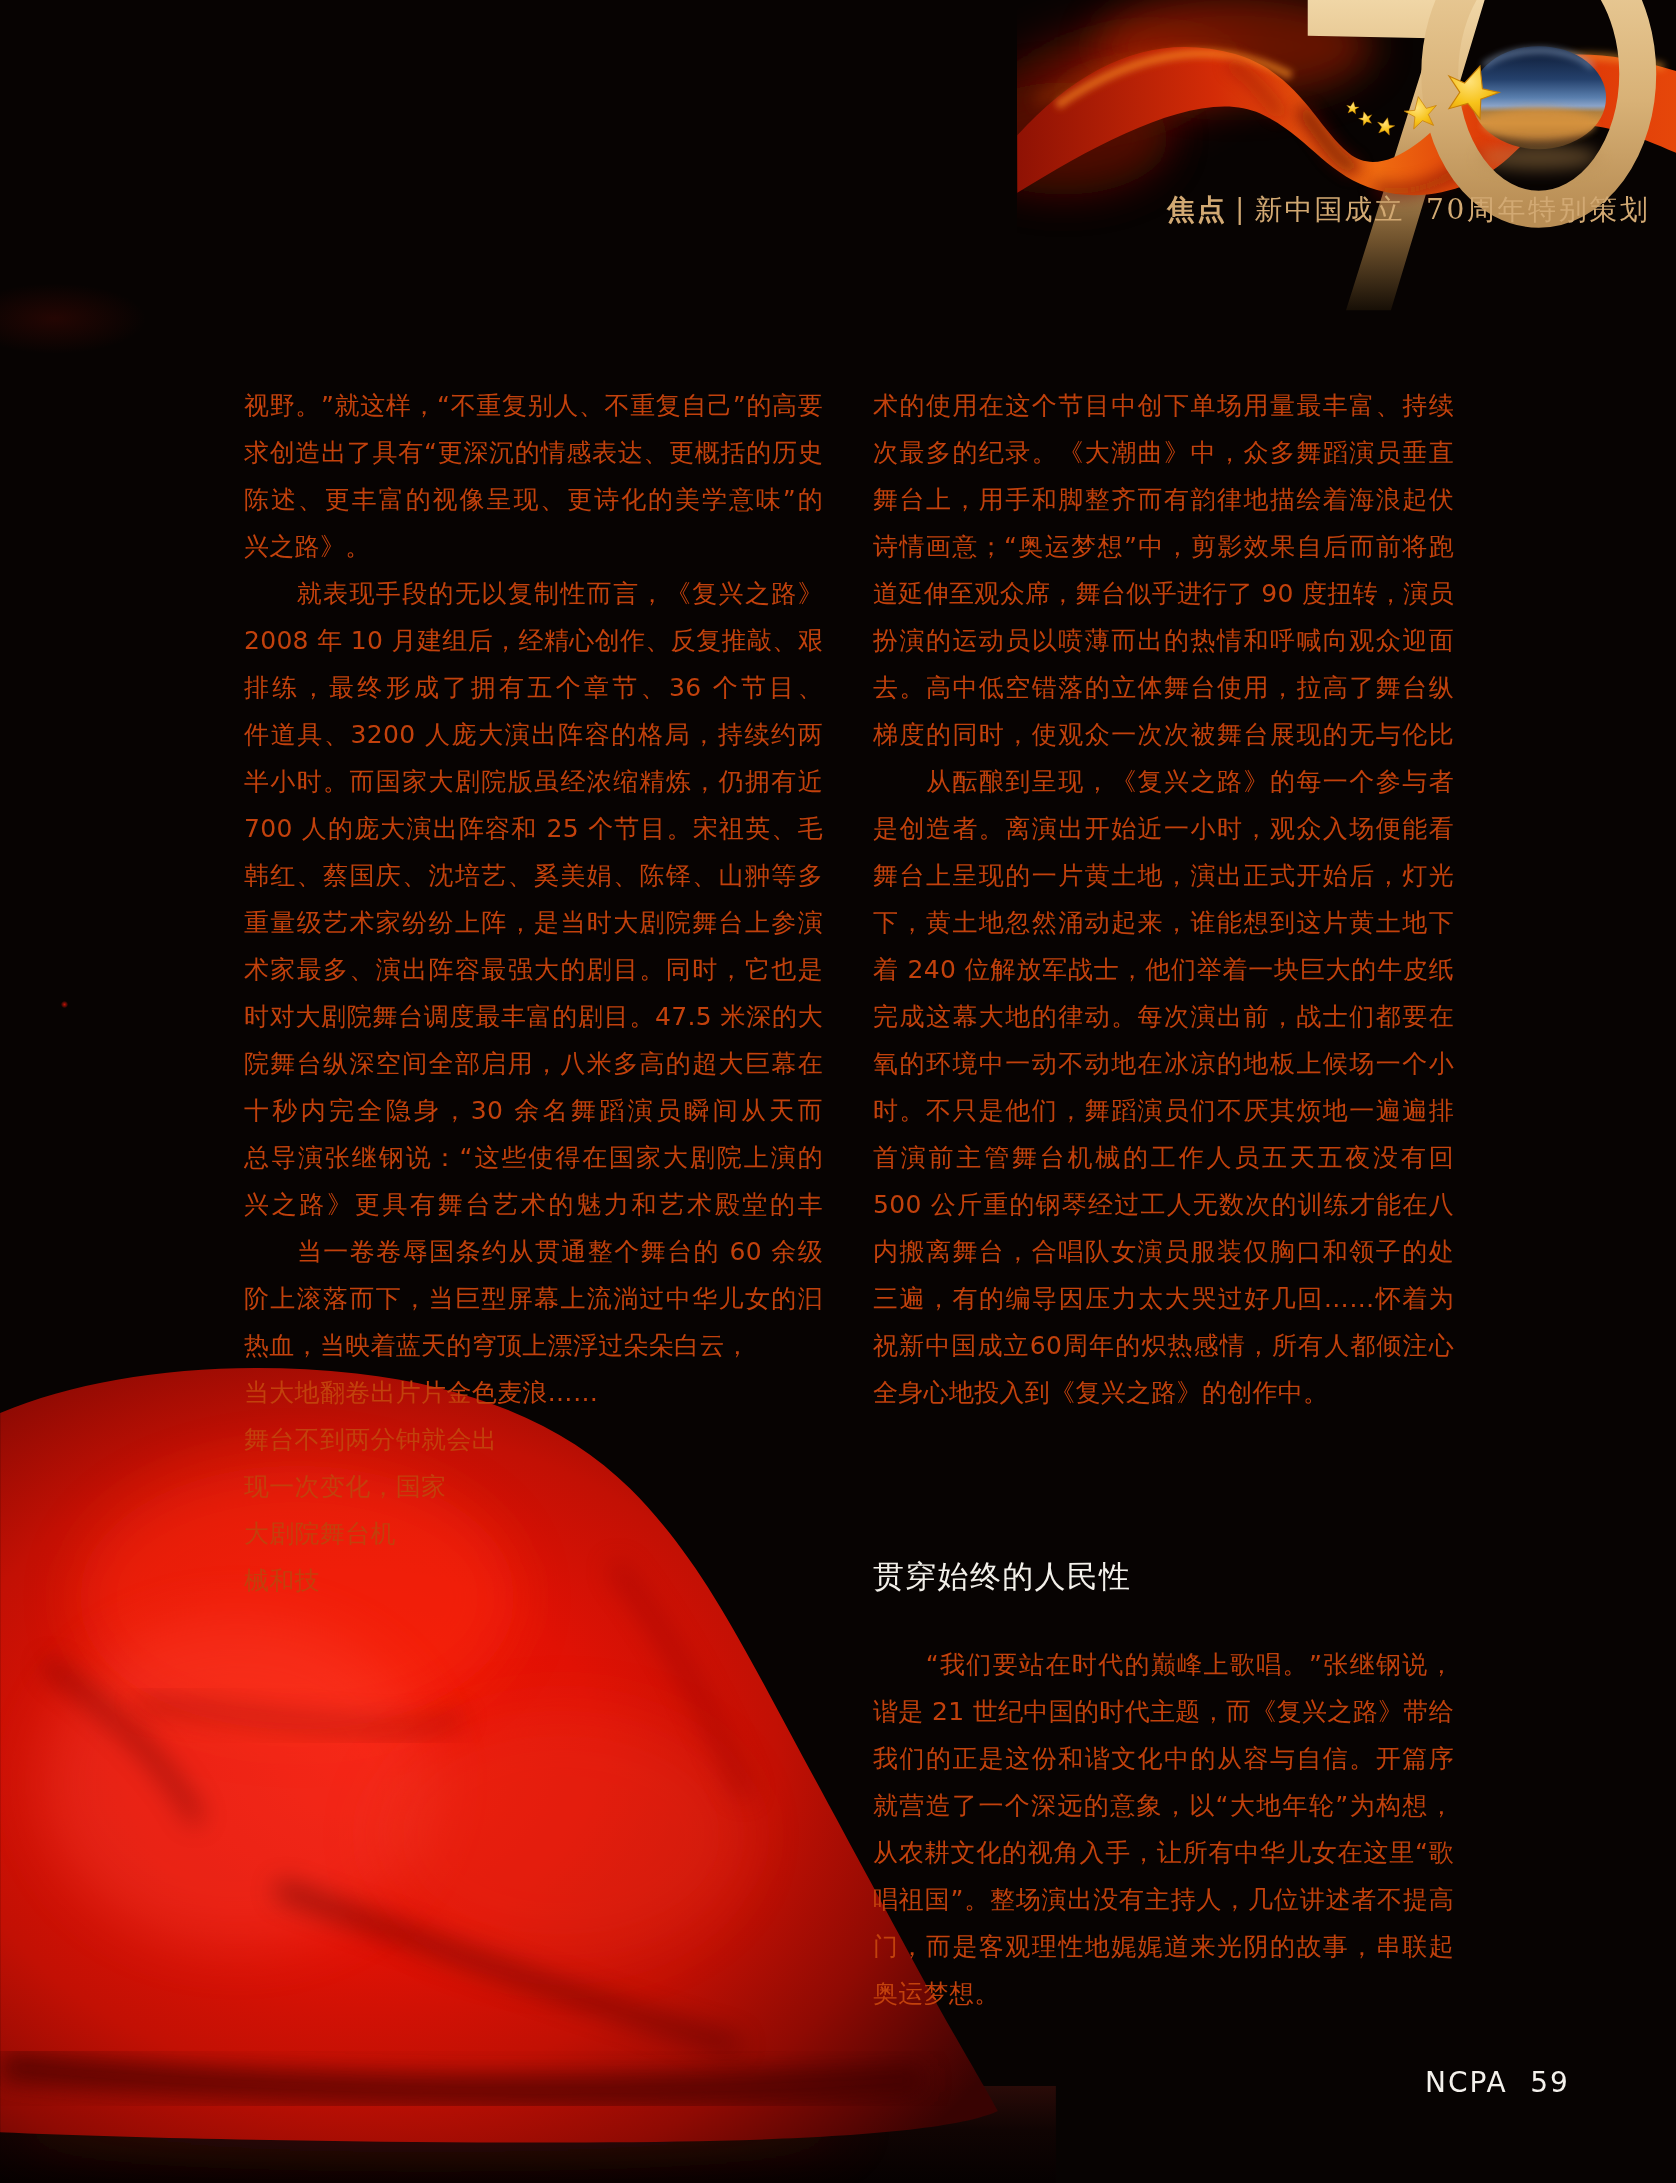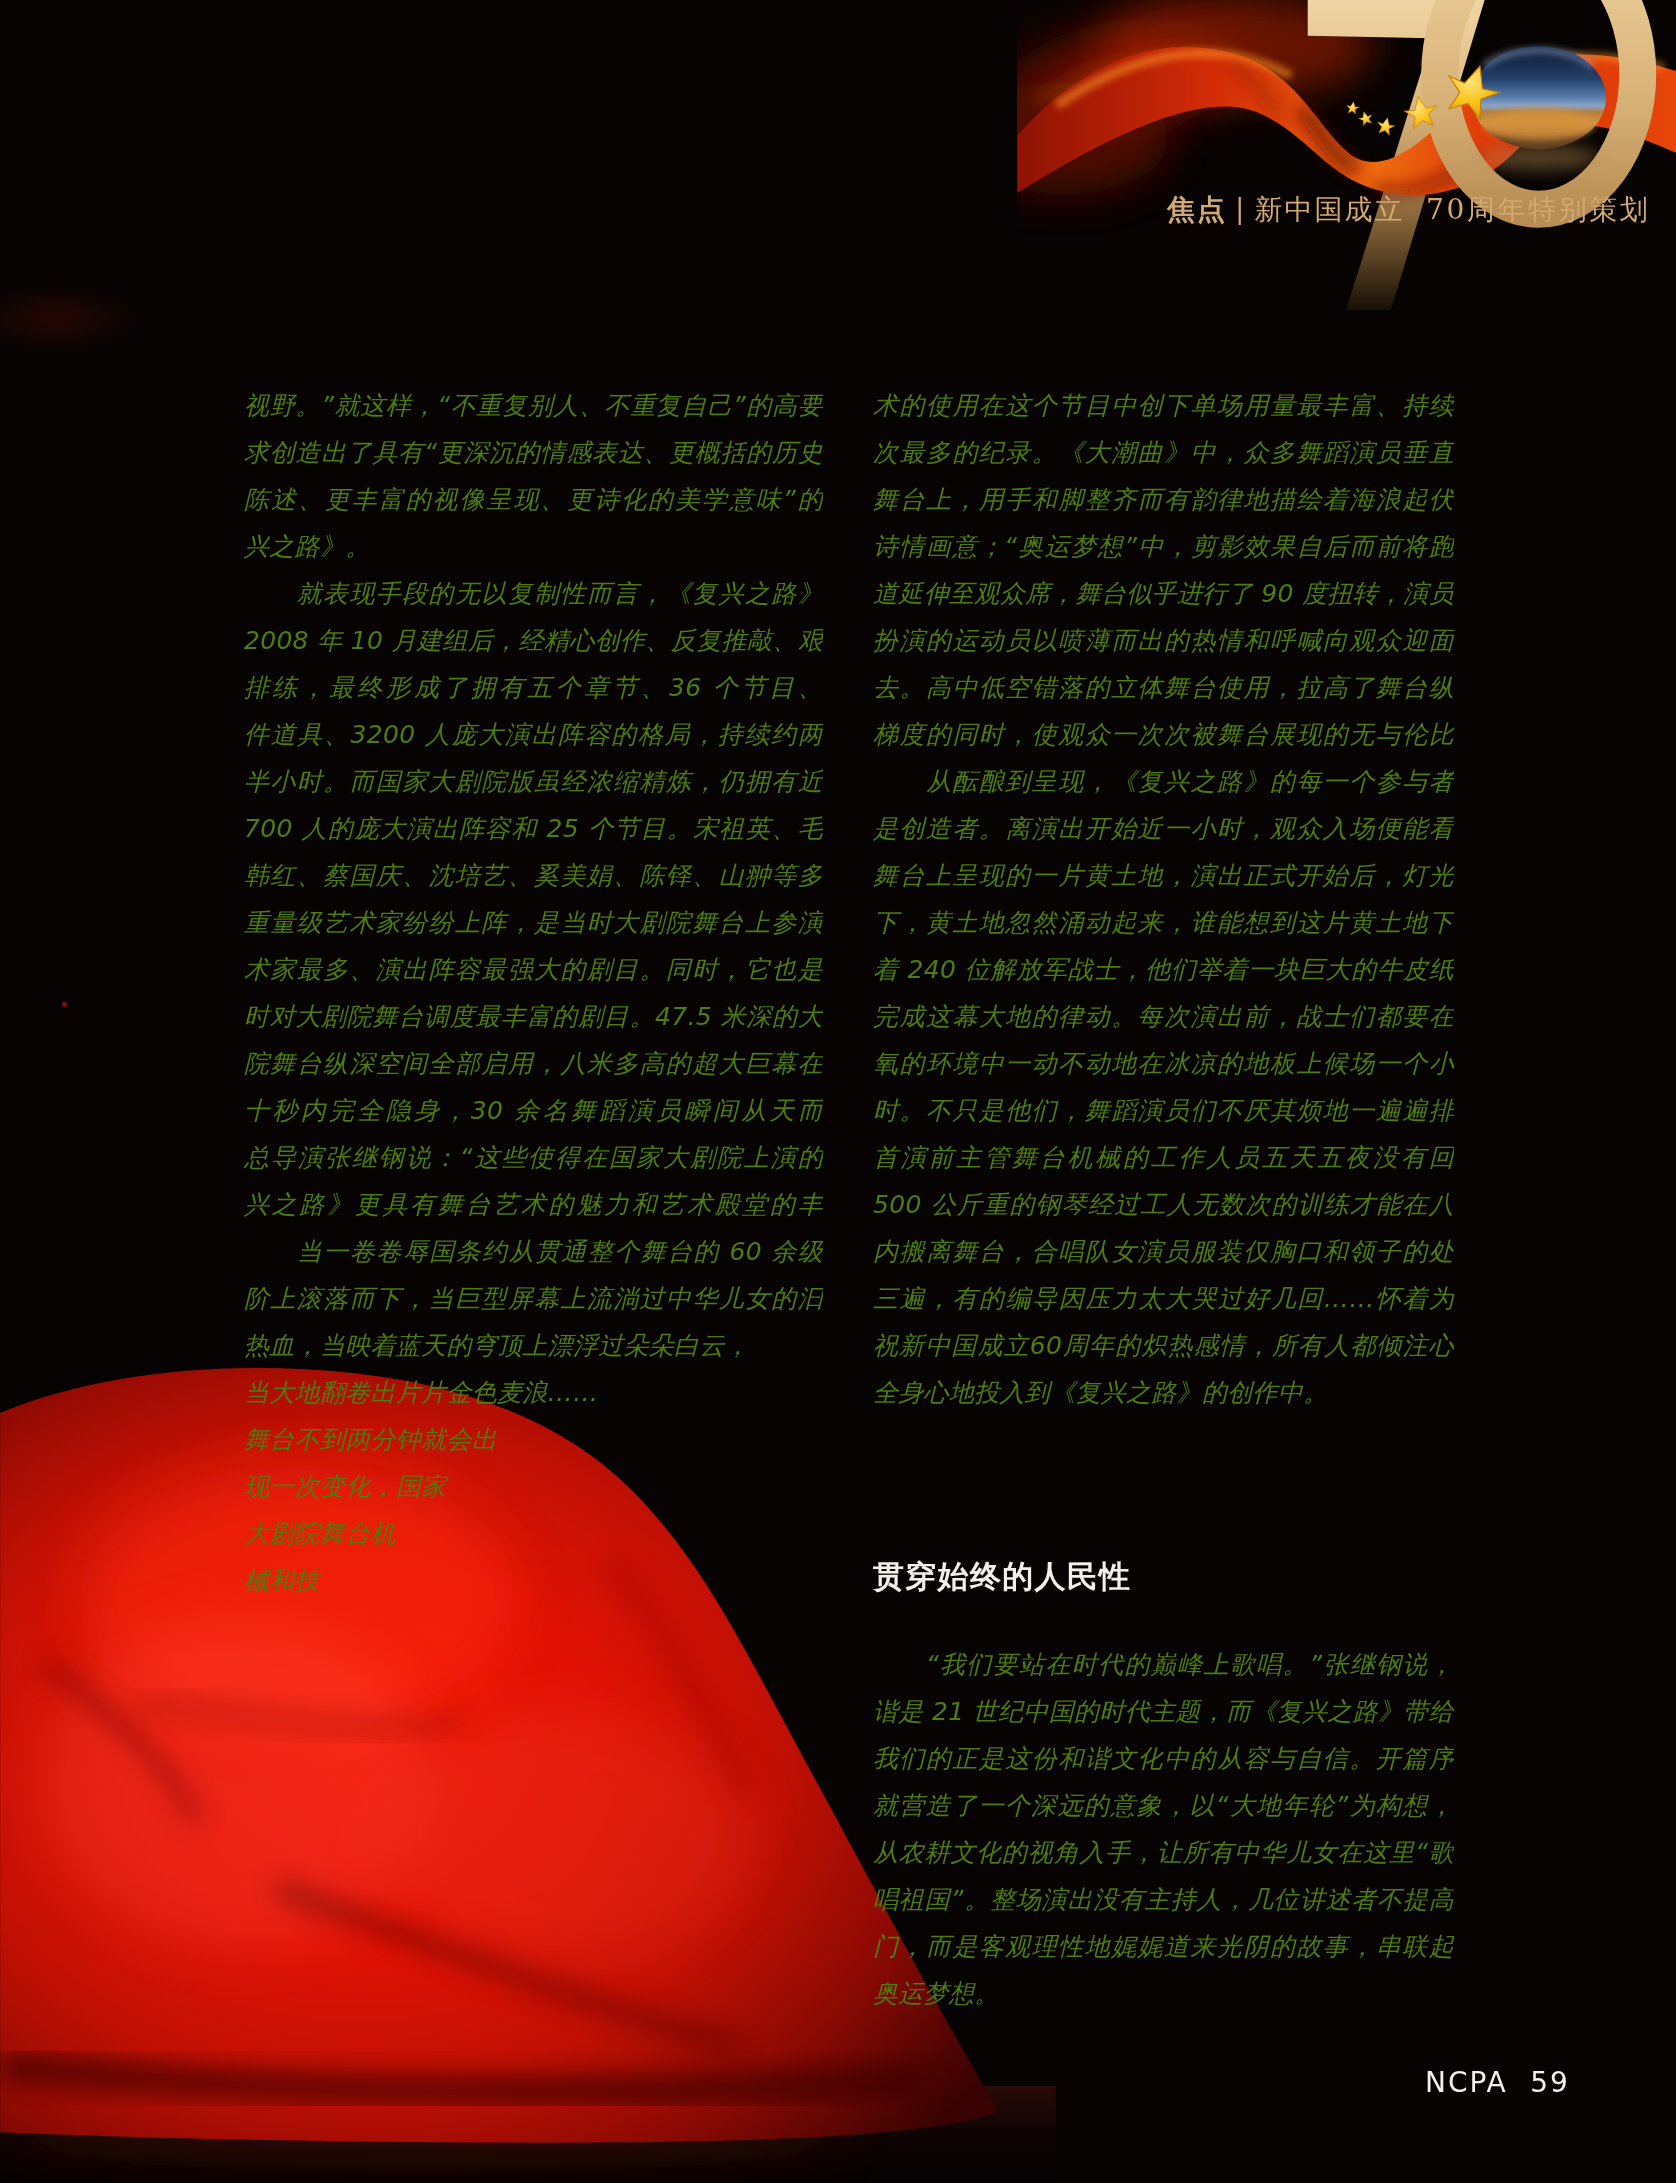--- a/index.html
+++ b/index.html
@@ -2,31 +2,31 @@
 <html style="font-size:10.6px"><head>
 <meta charset="utf-8">
 <style>
   html,body{margin:0;padding:0;background:#000;}
   #page{
     position:relative;width:1676px;height:2183px;overflow:hidden;
     background:#070302;
     font-family:"DejaVu Sans","Liberation Sans",sans-serif;
   }
   
-  .col{position:absolute;color:#4d7c0f;font-size:25px;letter-spacing:0.3px;font-style:italic;}
+  .col{position:absolute;color:#c2410c;font-size:25px;letter-spacing:0.3px;}
   .tline{height:47px;line-height:47px;overflow:hidden;}
   .ln-justify{text-align:justify;text-align-last:justify;text-justify:inter-character;}
   .ln-right{text-align:left;}
   .ln-left{text-align:right;text-align-last:left;}
   #left-col{left:244px;top:382px;width:579px;}
   #right-col-a{left:873px;top:382px;width:581px;}
   #right-col-b{left:873px;top:1641px;width:581px;}
   #subheading{
     position:absolute;left:873px;top:1553px;width:581px;height:46px;line-height:46px;
-    color:#f3f0ea;font-size:31px;font-weight:bold;letter-spacing:1.3px;
+    color:#f3f0ea;font-size:31px;font-weight:normal;letter-spacing:1.3px;
   }
   
   .caption{
     position:absolute;top:193px;height:34px;line-height:34px;
     color:#d2a973;font-size:28px;
     font-family:"DejaVu Serif","Liberation Serif",serif;
     letter-spacing:2px;white-space:nowrap;
   }
   #caption-left{left:1167px;}
   #caption-right{left:1426px;letter-spacing:2.6px;}

